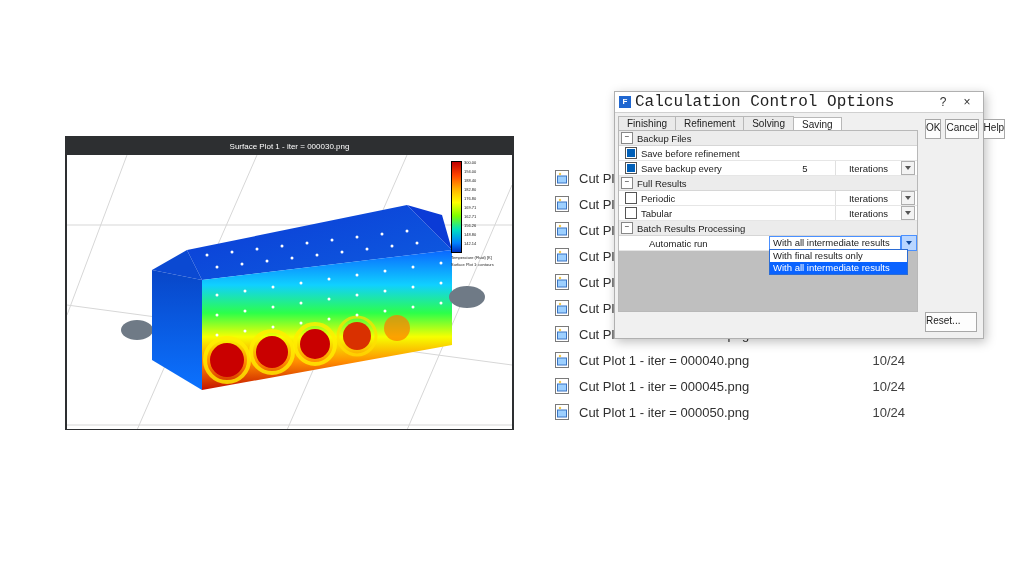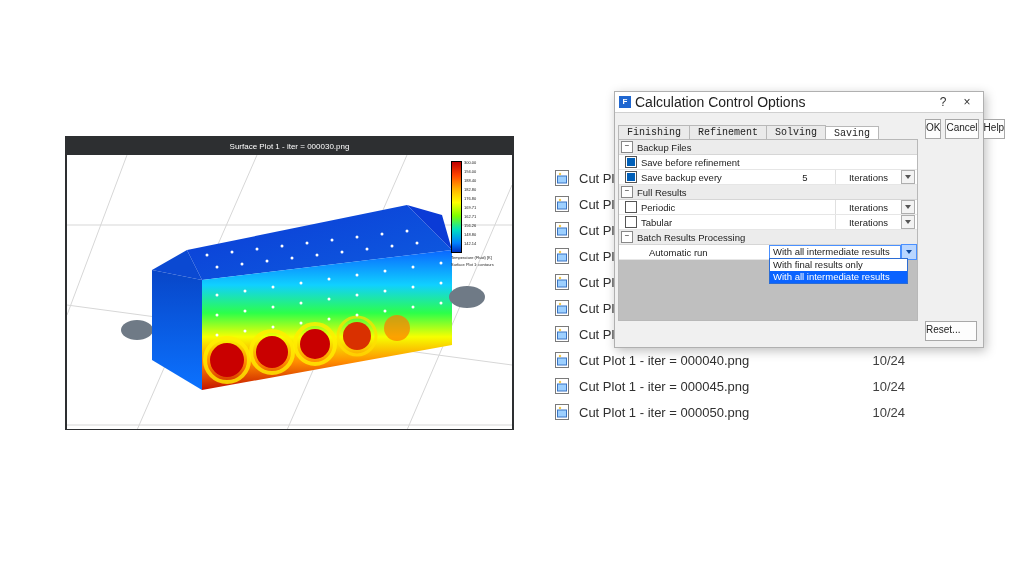--- a/index.html
+++ b/index.html
@@ -114,21 +114,21 @@
   .dlg-appicon {
     width: 12px; height: 12px;
     background: #1e66d0;
     color: #fff;
     font-size: 8px;
     font-weight: bold;
     text-align: center;
     line-height: 12px;
     margin-right: 4px;
   }
-  .dlg-title { flex: 1; font-size: 14px; }
+  .dlg-title { flex: 1; font-size: 16px; font-family: Liberation Mono, monospace; }
   .dlg-help, .dlg-close {
     width: 24px;
     text-align: center;
     font-size: 12px;
     color: #333;
     cursor: default;
   }
   .dlg-body { display: flex; }
   .dlg-main { flex: 1; }
   .dlg-side {
@@ -154,24 +154,23 @@
     height: 18px;
     border: 1px solid #a8a8a8;
     background: #fdfdfd;
     line-height: 16px;
     font-size: 10px;
   }
 
   
   .tabs {
     display: flex;
-    padding: 12px 3px 0 3px;
+    padding: 3px 3px 0 3px;
     gap: 0;
     background: #f0f0f0;
-    font-family: Liberation Mono, monospace;
   }
   .tab {
     border: 1px solid #b8b8b8;
     border-bottom: none;
     padding: 1px 8px;
     background: #eaeaea;
     font-size: 10px;
     margin-right: -1px;
   }
   .tab.active {

